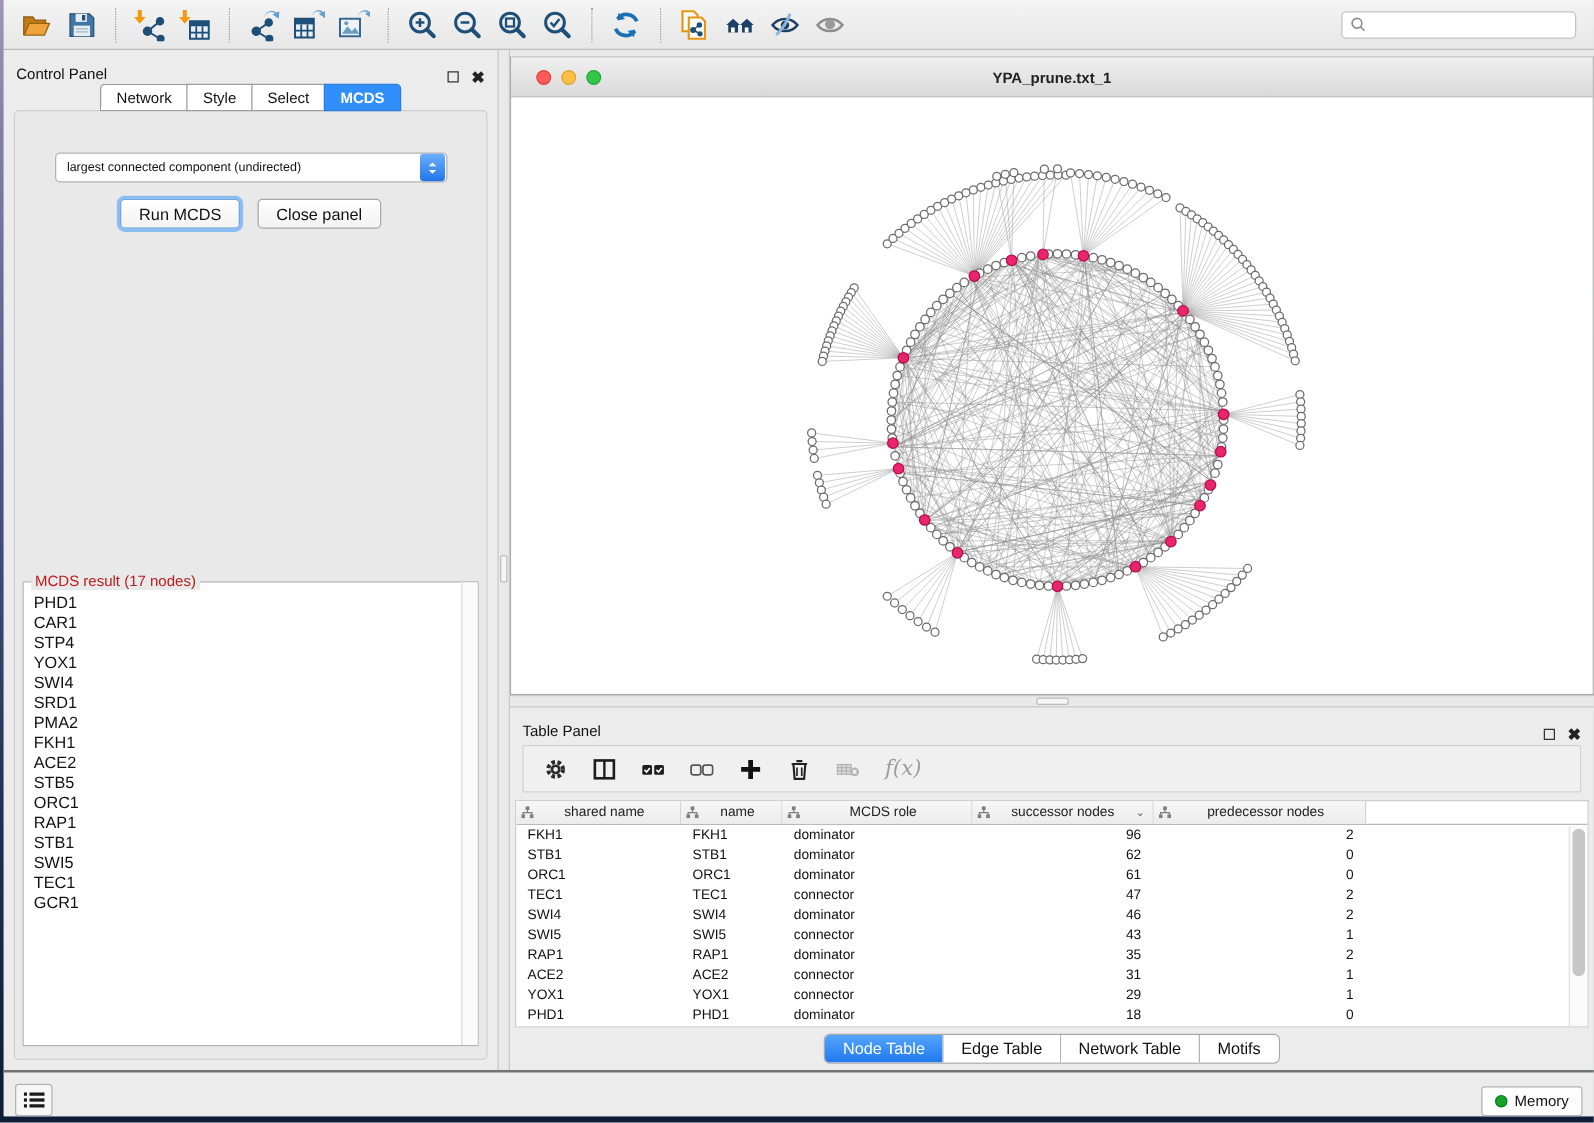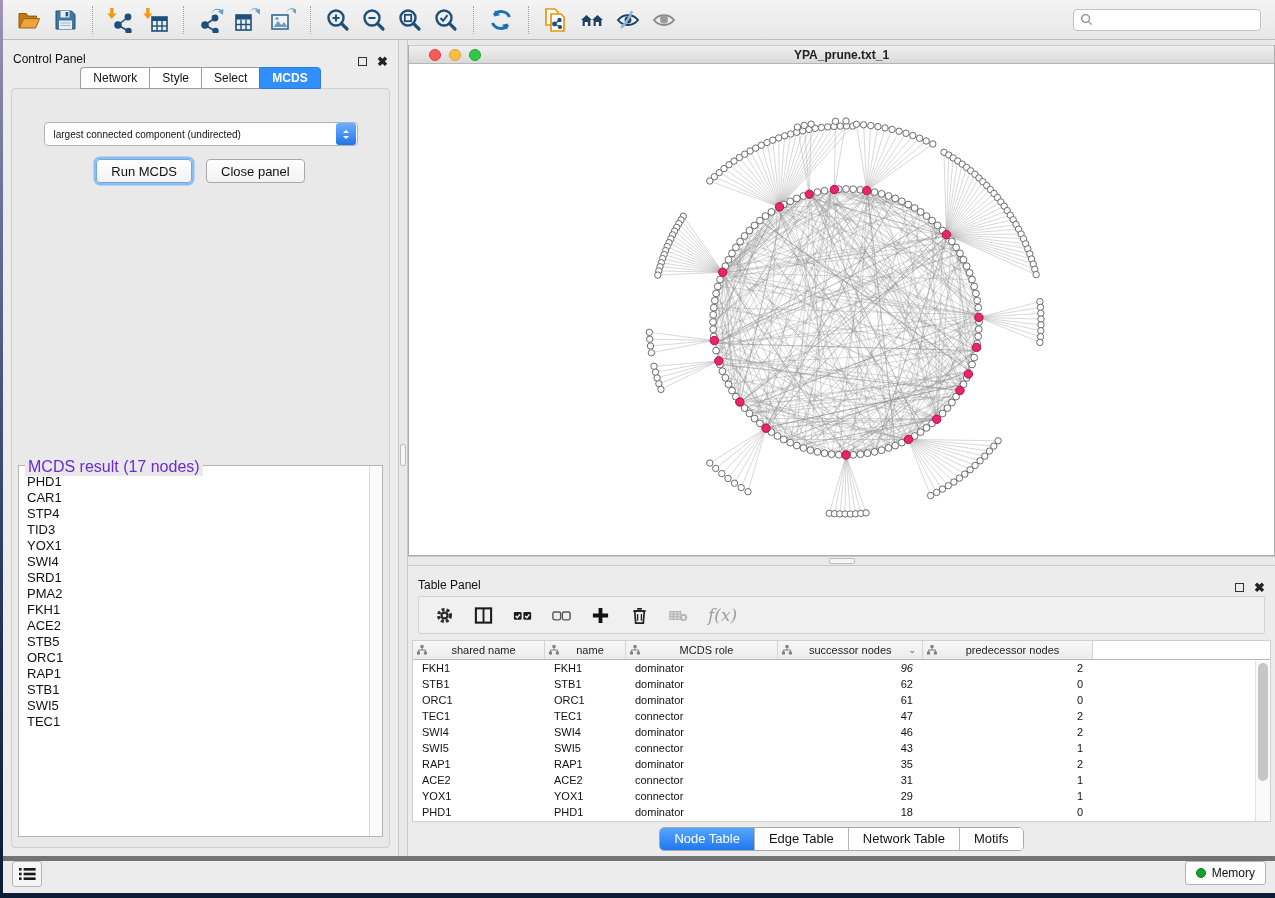--- a/index.html
+++ b/index.html
@@ -48,41 +48,41 @@
     align-items:center; justify-content:center; }
   .stepper i { width:0; height:0; border:3.5px solid transparent; display:block; }
   .stepper .up { border-bottom-color:#fff; margin-bottom:1.5px; }
   .stepper .dn { border-top-color:#fff; margin-top:1.5px; }
   .btn-row { display:flex; justify-content:center; gap:14px; margin-top:13px; }
   .pbtn { font-size:13px; color:#111; background:linear-gradient(#ffffff,#f2f2f2);
     border:1px solid #a9a9a9; border-radius:4px; padding:3px 14px; height:24px; cursor:pointer; }
   .pbtn.focus { box-shadow:0 0 0 2.5px #8abdf2; border-color:#6fa7e0; }
   .mcds-fieldset { margin:auto 6px 10px; height:372px; background:#fff; border:1px solid #b5b5b5;
     display:flex; position:relative; }
-  .mcds-legend { position:absolute; top:-8px; left:6px; background:#e9e9e9; font-size:16px;
-    color:#6d28d9; padding:0 3px; }
+  .mcds-legend { position:absolute; top:-8px; left:6px; background:#e9e9e9; font-size:12px;
+    color:#b91c1c; padding:0 3px; }
   .mcds-list { flex:1; padding:8px 0 0 8px; font-size:13px; color:#111; overflow:hidden; }
   .mcds-list div { line-height:16px; }
   .list-scroll { width:13px; border-left:1px solid #dadada; background:#fbfbfb; }
 
   
   .v-splitter { width:10px; flex:0 0 10px; background:#e9e9e9; border-left:1px solid #c9c9c9;
     border-right:1px solid #c9c9c9; position:relative; cursor:col-resize; }
   .v-splitter .grip { position:absolute; top:404px; left:1px; width:6px; height:22px;
     background:#f5f5f5; border:1px solid #bdbdbd; border-radius:2px; }
   .h-splitter { height:10px; flex:0 0 10px; background:#e9e9e9; border-top:1px solid #c9c9c9;
     border-bottom:1px solid #c9c9c9; position:relative; cursor:row-resize; }
   .h-splitter .grip { position:absolute; left:calc(50% - 13px); top:1px; width:26px; height:6px;
     background:#f5f5f5; border:1px solid #bdbdbd; border-radius:2px; }
 
   
   .right-col { flex:1; display:flex; flex-direction:column; min-width:0; }
   .net-area { flex:0 0 516px; background:#e9e9e9; padding-top:5px; display:flex; flex-direction:column; }
   .net-window { flex:1; display:flex; flex-direction:column; border:1px solid #adadad; border-top:none; }
-  .net-titlebar { height:19px; background:linear-gradient(#f0f0f0,#d9d9d9); border-top:1px solid #c9c9c9;
+  .net-titlebar { height:33px; background:linear-gradient(#f0f0f0,#d9d9d9); border-top:1px solid #c9c9c9;
     border-bottom:1px solid #b6b6b6; display:flex; align-items:center; padding:0 20px; position:relative; }
   .lights { display:flex; gap:8px; }
   .light { width:12px; height:12px; border-radius:50%; }
   .light.red { background:#fc5b57; border:0.5px solid #dd3e3a; }
   .light.yellow { background:#fdbe41; border:0.5px solid #dfa133; }
   .light.green { background:#33c748; border:0.5px solid #27a436; }
   .net-title { position:absolute; left:0; right:0; text-align:center; font-size:12px;
     font-weight:bold; color:#222; pointer-events:none; }
   .net-canvas { flex:1; background:#fff; position:relative; overflow:hidden; }
   .net-canvas svg { position:absolute; left:0; top:0; }
@@ -110,22 +110,22 @@
   .tscroll .thumb { position:absolute; top:2px; left:2px; width:10px; height:118px;
     background:#c6c6c6; border-radius:6px; }
   .bottom-tabs { height:34px; display:flex; align-items:center; justify-content:center; }
   .seg { display:flex; border:1px solid #a8a8a8; border-radius:5px; overflow:hidden; background:#fff;justify-content:center; }
   .seg-tab { font-size:13px; color:#111; background:#fff; padding:3px 14px 4px;
     border-right:1px solid #b5b5b5; cursor:pointer; }
   .seg-tab:last-child { border-right:none; }
   .seg-tab.sel { background:linear-gradient(#55a5fd,#1f78ee); color:#fff; }
 
   
-  .statusbar { height:37px; flex:0 0 37px; background:#ececec; border-top:5px solid #737373;
-    display:flex; align-items:flex-start; padding:0 9px; }
+  .statusbar { height:37px; flex:0 0 37px; background:#ececec; border-top:2px solid #737373;
+    display:flex; align-items:flex-end; padding:0 9px; }
   .sb-left { width:30px; height:26px; background:#f6f6f6; border:1px solid #b4b4b4; border-radius:3px;
     display:flex; align-items:center; justify-content:center; cursor:pointer; }
   .memory-btn { margin-left:auto; height:24px; background:#fdfdfd; border:1px solid #b4b4b4;
     border-radius:3px; display:flex; align-items:center; gap:6px; padding:0 10px;
     font-size:12px; color:#111; cursor:pointer; }
   .mem-dot { width:10px; height:10px; border-radius:50%; background:#17a32a; border:1px solid #0d7a1c; }
 </style>
 </head>
 <body>
 
@@ -315,33 +315,33 @@
         <div class="btn-row">
           <button class="pbtn focus">Run MCDS</button>
           <button class="pbtn">Close panel</button>
         </div>
         <div class="mcds-fieldset">
           <span class="mcds-legend">MCDS result (17 nodes)</span>
           <div class="mcds-list">
               <div>PHD1</div>
               <div>CAR1</div>
               <div>STP4</div>
-              <div>TID3</div>
               <div>YOX1</div>
               <div>SWI4</div>
               <div>SRD1</div>
               <div>PMA2</div>
               <div>FKH1</div>
               <div>ACE2</div>
               <div>STB5</div>
               <div>ORC1</div>
               <div>RAP1</div>
               <div>STB1</div>
               <div>SWI5</div>
               <div>TEC1</div>
+              <div>GCR1</div>
             </div>
           <div class="list-scroll"></div>
         </div>
       </div>
     </div>
 
     <div class="v-splitter">
       <div class="grip"></div>
     </div>
 
@@ -1213,21 +1213,21 @@
                   <path d="M5 3 v2 M1.5 6.5 v-1.5 h7 v1.5" fill="none" stroke="#7e7e7e"></path>
                 </svg>
                 <span class="lbl">predecessor nodes</span>
               </div>
             </div>
           <div class="tbody">
               <div class="tr">
                 <div class="td" style="width: 132px;">FKH1</div>
                 <div class="td" style="width: 81px;">FKH1</div>
                 <div class="td" style="width: 152px;">dominator</div>
-                <div class="td num" style="width: 145px; font-style: italic;">96</div>
+                <div class="td num" style="width: 145px;">96</div>
                 <div class="td num" style="width: 170px;">2</div>
               </div>
               <div class="tr">
                 <div class="td" style="width: 132px;">STB1</div>
                 <div class="td" style="width: 81px;">STB1</div>
                 <div class="td" style="width: 152px;">dominator</div>
                 <div class="td num" style="width: 145px;">62</div>
                 <div class="td num" style="width: 170px;">0</div>
               </div>
               <div class="tr">

